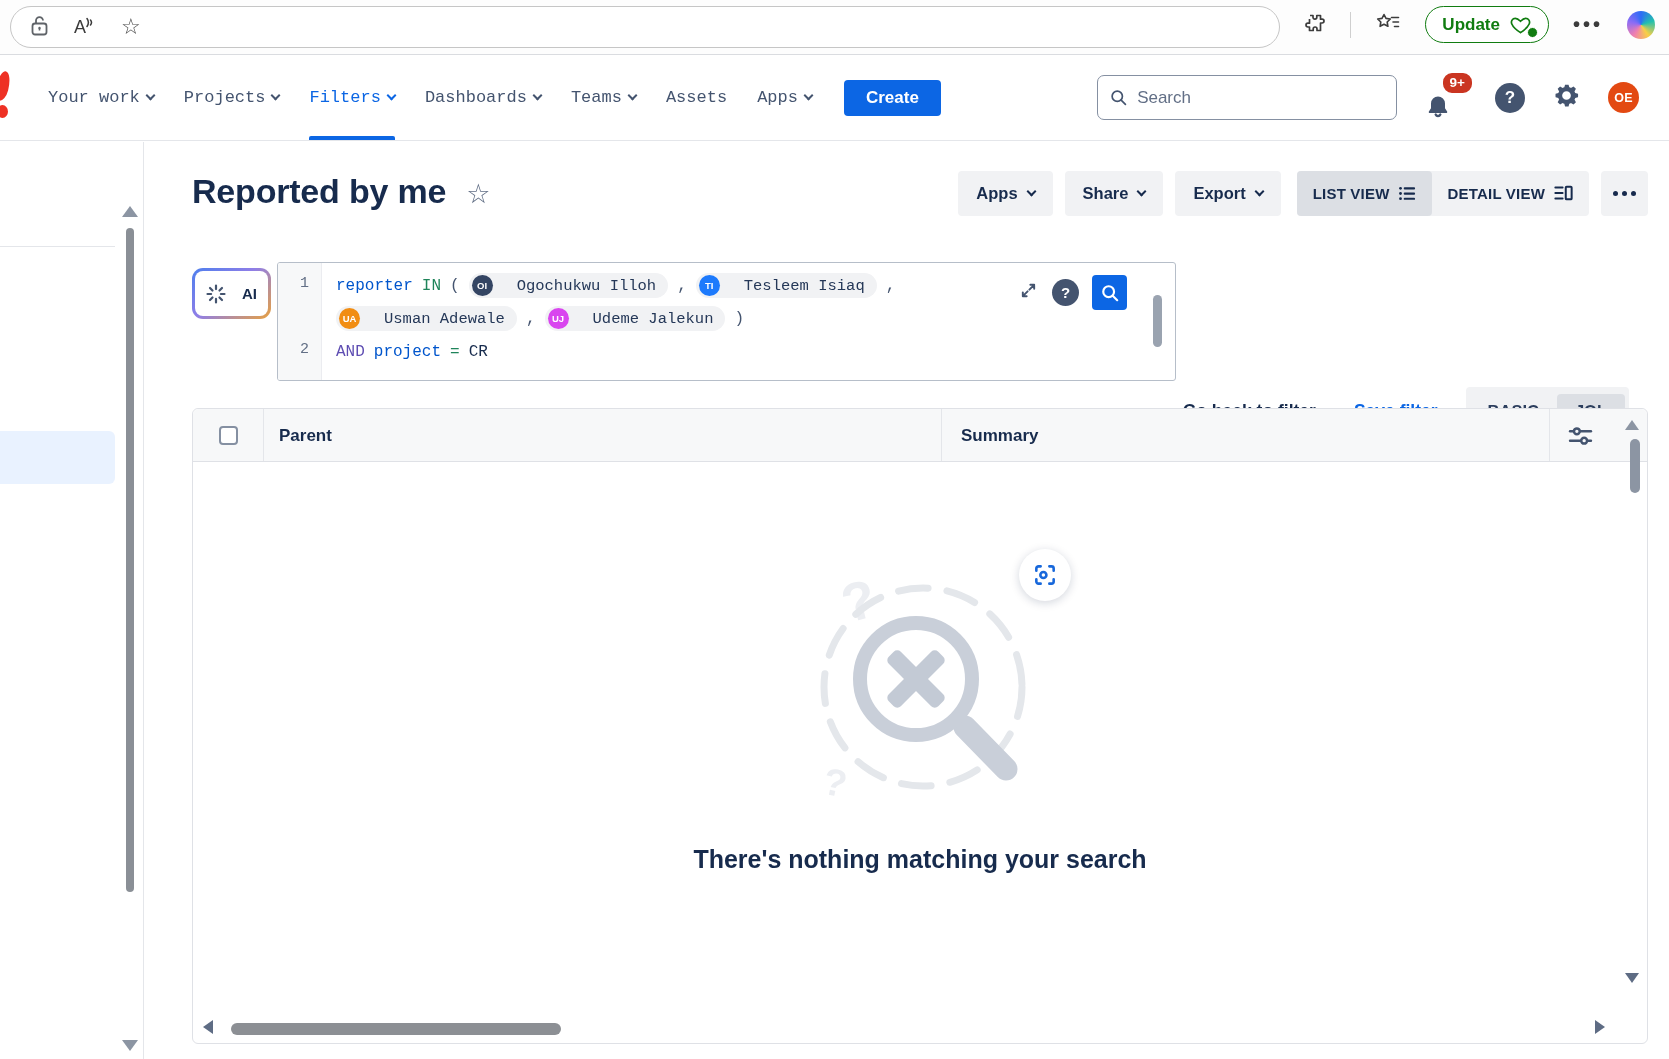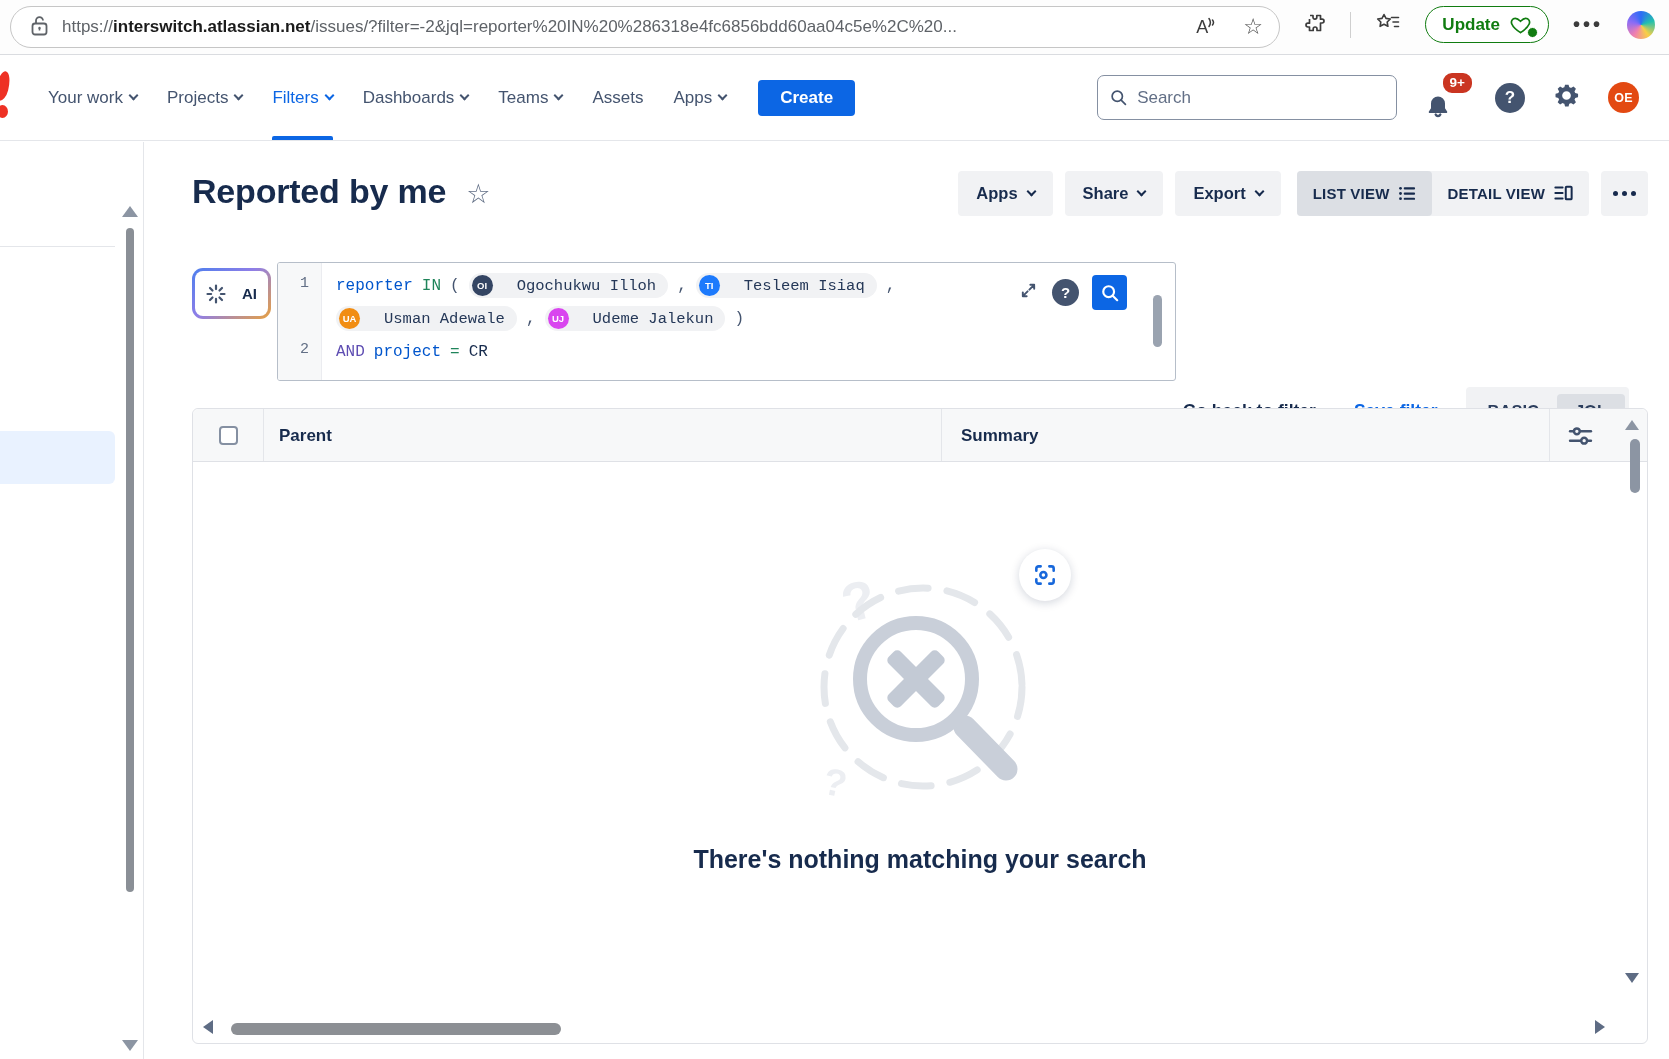--- a/index.html
+++ b/index.html
@@ -28,21 +28,21 @@
   .copilot { width:28px; height:28px; border-radius:50%;
     background:conic-gradient(#2b6cf6,#24c0ad,#f8cf45,#ef7fb0,#8a6cf6,#2b6cf6); }
 
   
   .jira-nav { position:absolute; top:55px; left:0; width:100%; height:86px; background:#fff;
     border-bottom:1px solid #E4E6EA; display:flex; align-items:center; }
   .logo-slice { position:absolute; left:-6px; top:14px; width:22px; height:56px; overflow:visible; }
   .logo-slice .tear { position:absolute; left:2px; top:2px; width:13px; height:30px; background:#EE3124;
     border-radius:50% 50% 50% 50%/60% 60% 40% 40%; transform:rotate(14deg); }
   .logo-slice .dot { position:absolute; left:3px; top:36px; width:11px; height:13px; background:#EE3124; border-radius:50%; }
-  .nav-items { display:flex; align-items:stretch; height:100%; margin-left:48px; gap:30px; }
+  .nav-items { display:flex; align-items:stretch; height:100%; margin-left:48px; gap:30px;font-family:Liberation Mono, monospace; }
   .nav-item { display:flex; align-items:center; gap:7px; font-size:17px; font-weight:500; color:#44546F;
     position:relative; cursor:pointer; }
   .nav-item.active::after { content:""; position:absolute; left:0; right:0; bottom:0; height:4px;
     background:#0C66E4; border-radius:2px 2px 0 0; }
   .chev { width:7px; height:7px; border-right:2px solid currentColor; border-bottom:2px solid currentColor;
     transform:rotate(45deg); display:inline-block; margin-top:-4px; }
   .create-btn { margin-left:32px; height:36px; padding:0 22px; border:none; border-radius:4px;
     color:#fff; font-size:17px; font-weight:600; font-family:inherit; cursor:pointer; }
   .nav-right { margin-left:auto; display:flex; align-items:center; gap:27px; padding-right:30px; }
   .search-box { width:300px; height:45px; border:1.5px solid #8590A2; border-radius:7px; display:flex;
@@ -162,21 +162,20 @@
   <div class="browser-bar">
     <div class="url-pill">
       <span class="lock">
         <svg width="17" height="21" viewBox="0 0 17 21">
             <rect x="1.5" y="8.5" width="14" height="11" rx="2.5" fill="none" stroke="#5f6368" stroke-width="1.8"></rect>
             <path d="M5 8.5V5.6a3.5 3.5 0 0 1 7 0" fill="none" stroke="#5f6368" stroke-width="1.8"></path>
             <circle cx="8.5" cy="13" r="1.2" fill="#5f6368"></circle>
             <path d="M8.5 13v2.5" stroke="#5f6368" stroke-width="1.6"></path>
           </svg>
       </span>
-      <span class="url-text"><span>https://</span><b>interswitch.atlassian.net</b><span>/issues/?filter=-2&amp;jql=reporter%20IN%20%286318e4fc6856bdd60aa04c5e%2C%20...</span></span>
       <span class="url-icons">
         <span class="read-aloud">
           <span>A</span>
           <svg width="9" height="14" viewBox="0 0 9 14">
               <path d="M1 1.5a7 7 0 0 1 0 8M4.5 3a4 4 0 0 1 0 5" fill="none" stroke="#3c3c3c" stroke-width="1.5" stroke-linecap="round"></path>
             </svg>
         </span>
         <span class="fav-star">☆</span>
       </span>
     </div>

